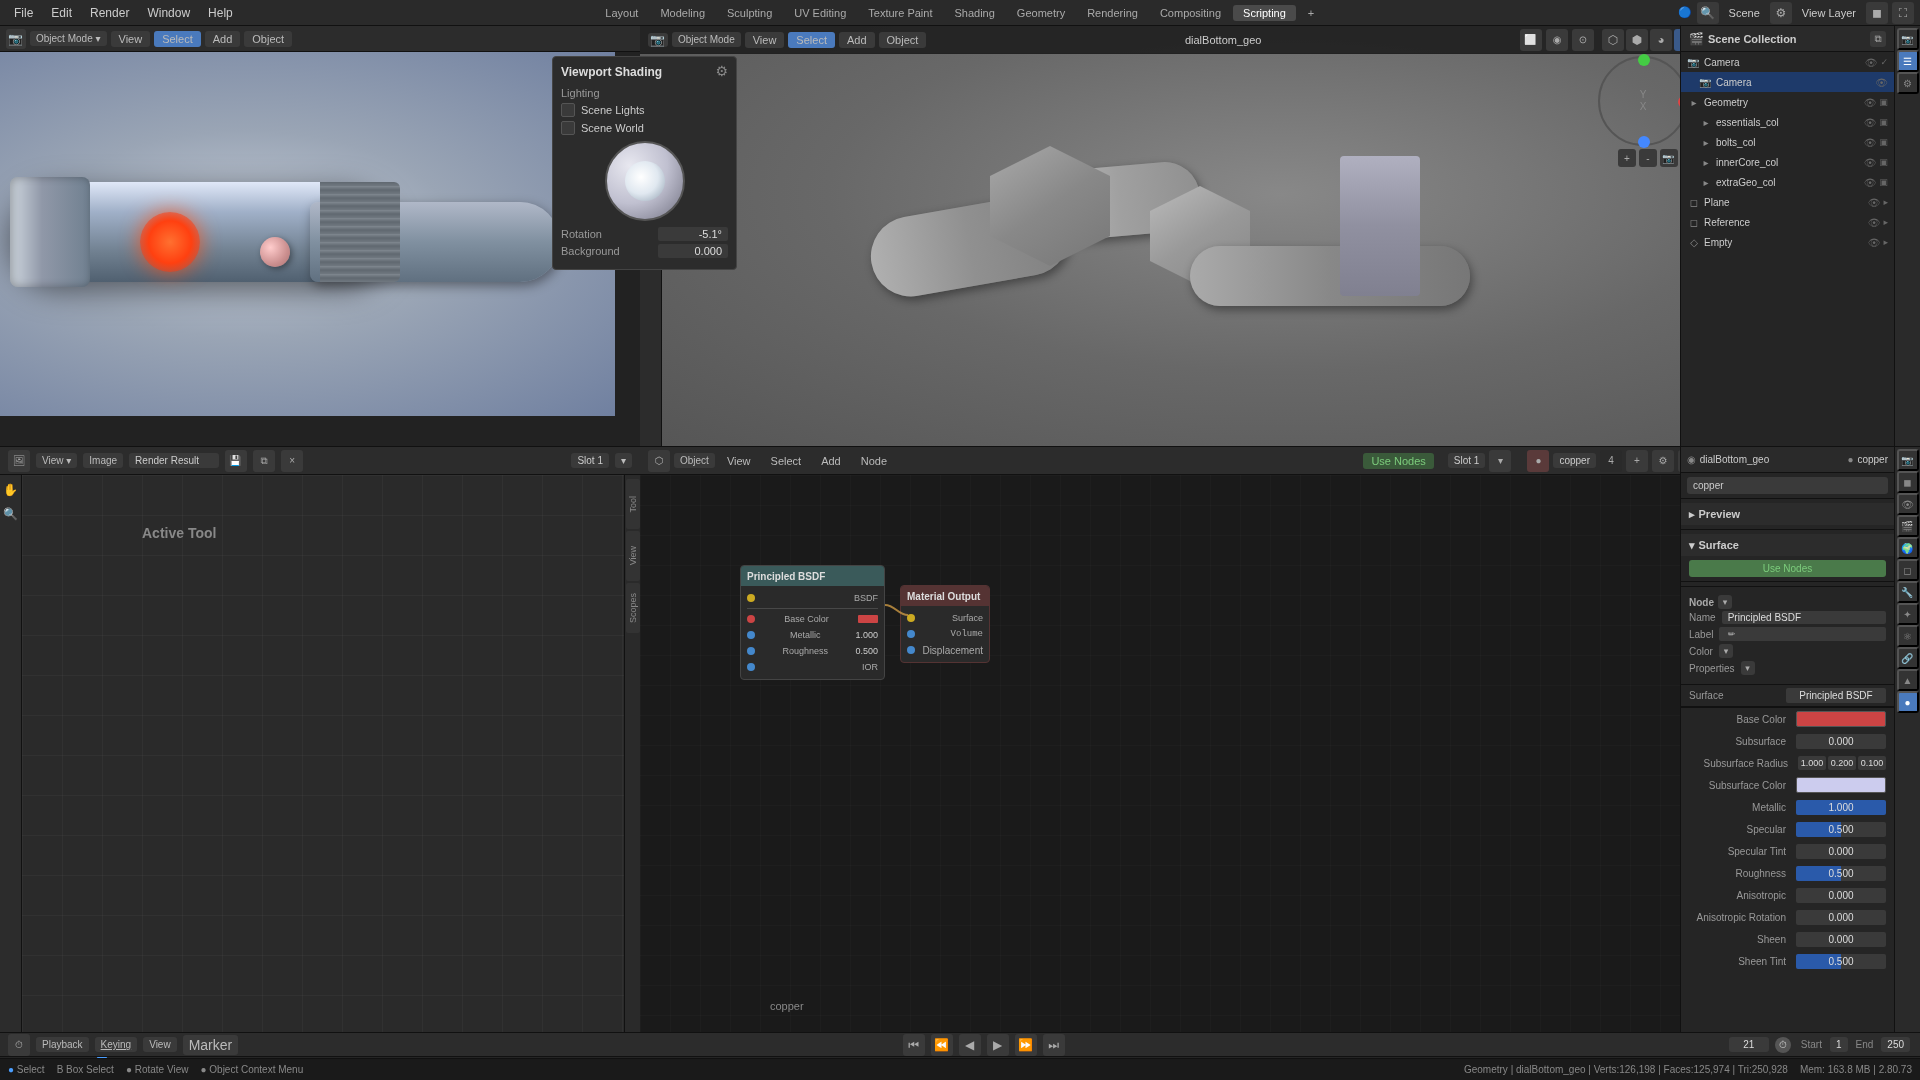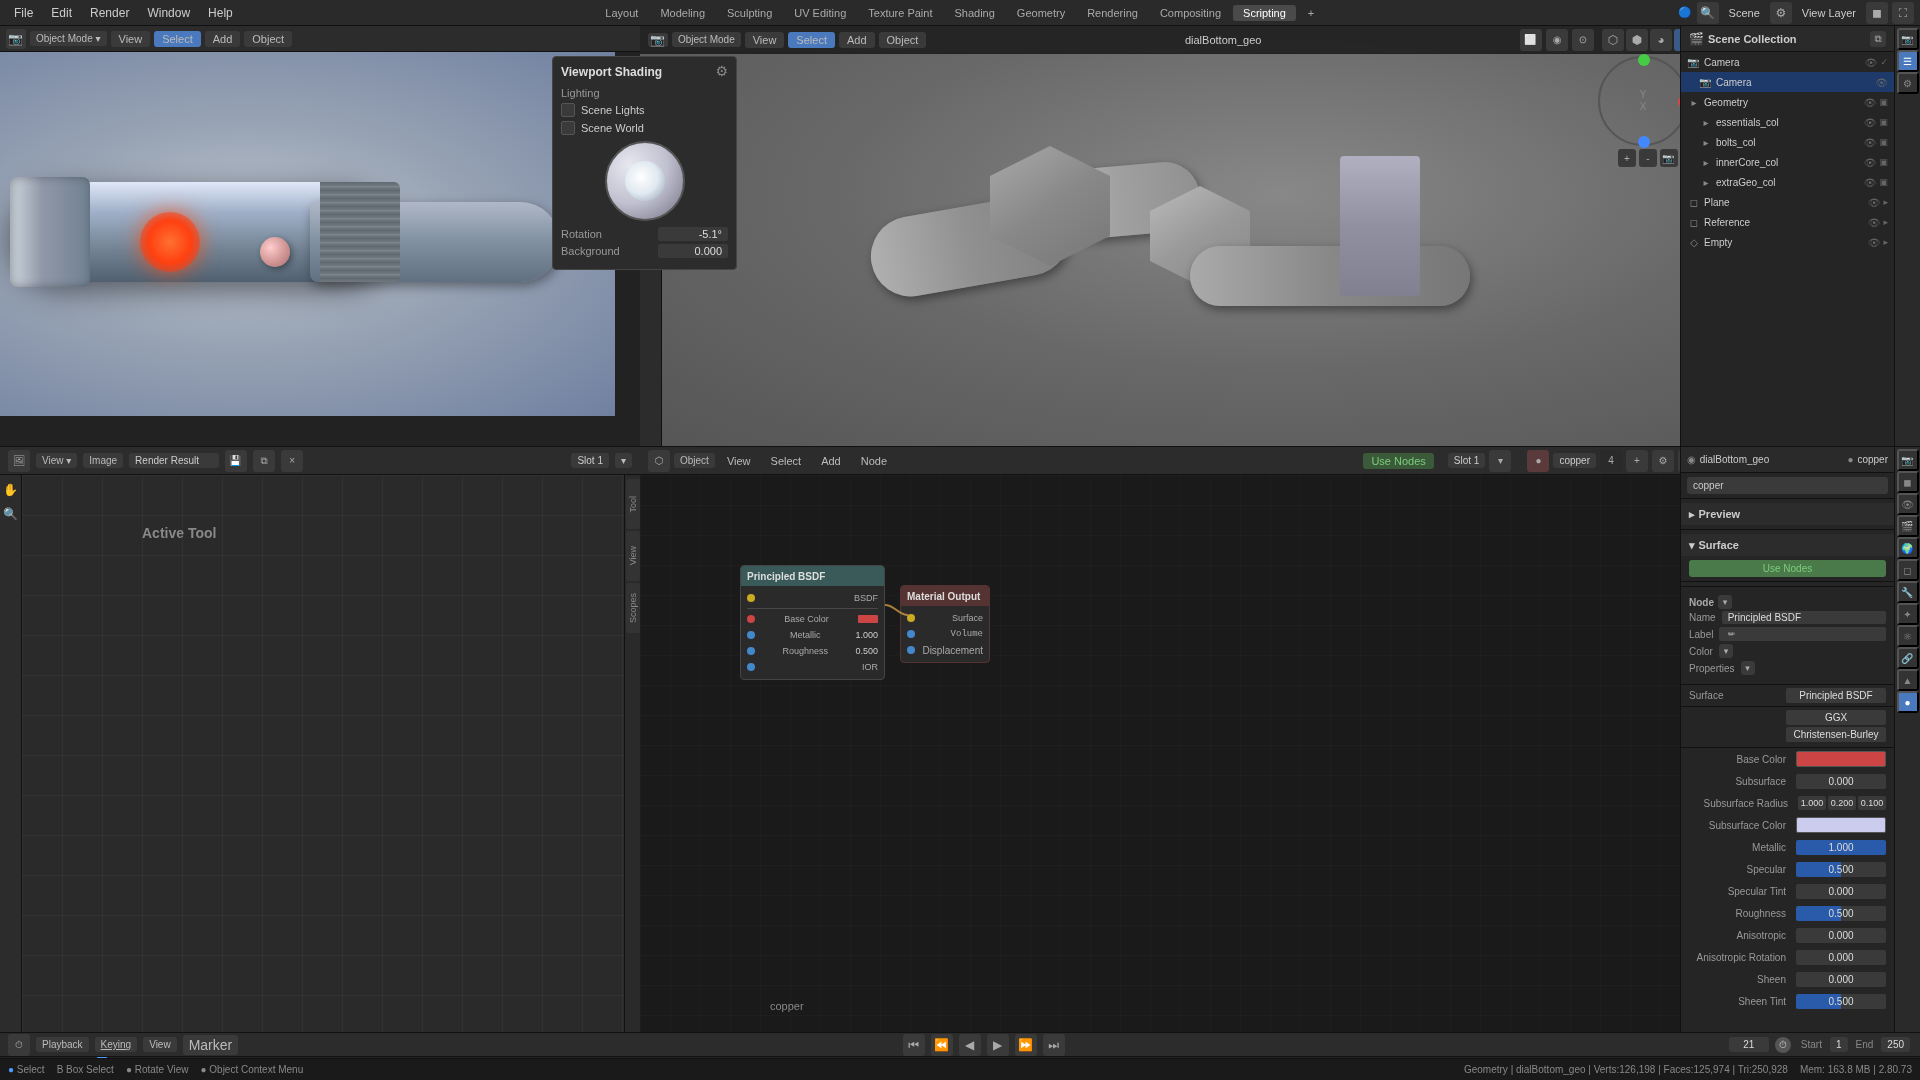--- a/index.html
+++ b/index.html
@@ -1024,28 +1024,20 @@
         </div>
       </div>
 
       <div style="padding:3px 8px;border-bottom:1px solid #111;">
         <div style="display:flex;align-items:center;justify-content:space-between;">
           <span style="font-size:10px;color:#999;">Surface</span>
           <div style="background:#3a3a3a;border-radius:2px;padding:2px 6px;font-size:10px;color:#ddd;width:100px;text-align:center;">Principled BSDF</div>
         </div>
       </div>
 
-      <div style="padding:3px 8px;">
-        <div style="display:flex;justify-content:flex-end;margin-bottom:2px;">
-          <div style="background:#3a3a3a;border-radius:2px;padding:2px 6px;font-size:10px;color:#ddd;width:100px;text-align:center;">GGX</div>
-        </div>
-        <div style="display:flex;justify-content:flex-end;margin-bottom:2px;">
-          <div style="background:#3a3a3a;border-radius:2px;padding:2px 6px;font-size:10px;color:#ddd;width:100px;text-align:center;">Christensen-Burley</div>
-        </div>
-      </div>
 
       <div style="border-top:1px solid #111;">
 
         <div class="prop-row">
           <span class="prop-label">Base Color</span>
           <div style="width:90px;height:16px;background:#cc4444;border-radius:2px;border:1px solid #555;cursor:pointer;"></div>
         </div>
 
         <div class="prop-row">
           <span class="prop-label">Subsurface</span>

